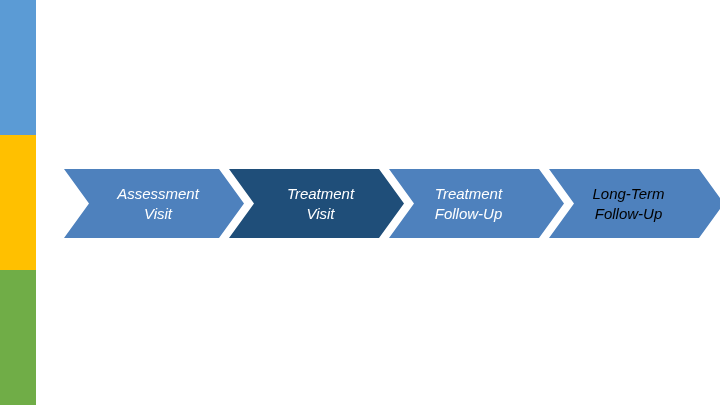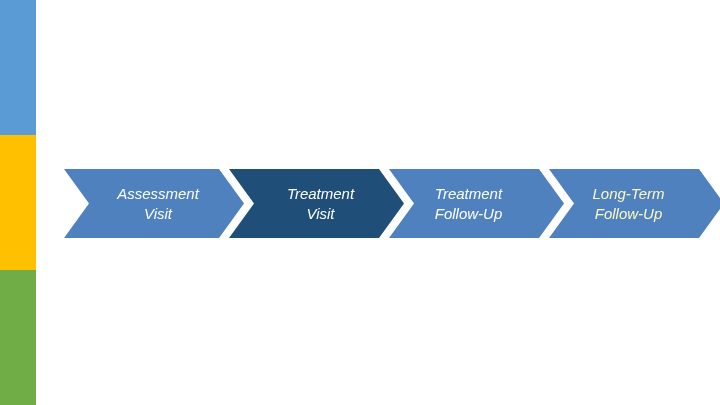--- a/index.html
+++ b/index.html
@@ -106,19 +106,19 @@
       <div class="label" style="color: rgb(255, 255, 255);">Treatment
 Visit</div>
     </div>
 
     <div class="chevron" id="chevron-2" style="background: rgb(78, 129, 189);">
       <div class="label" style="color: rgb(255, 255, 255);">Treatment
 Follow-Up</div>
     </div>
 
     <div class="chevron" id="chevron-3" style="background: rgb(78, 129, 189);">
-      <div class="label" style="color: #fef9c3;">Long-Term
+      <div class="label" style="color: #000000;">Long-Term
 Follow-Up</div>
     </div>
 
   </div>
 
 </div>
 
 </body></html>

